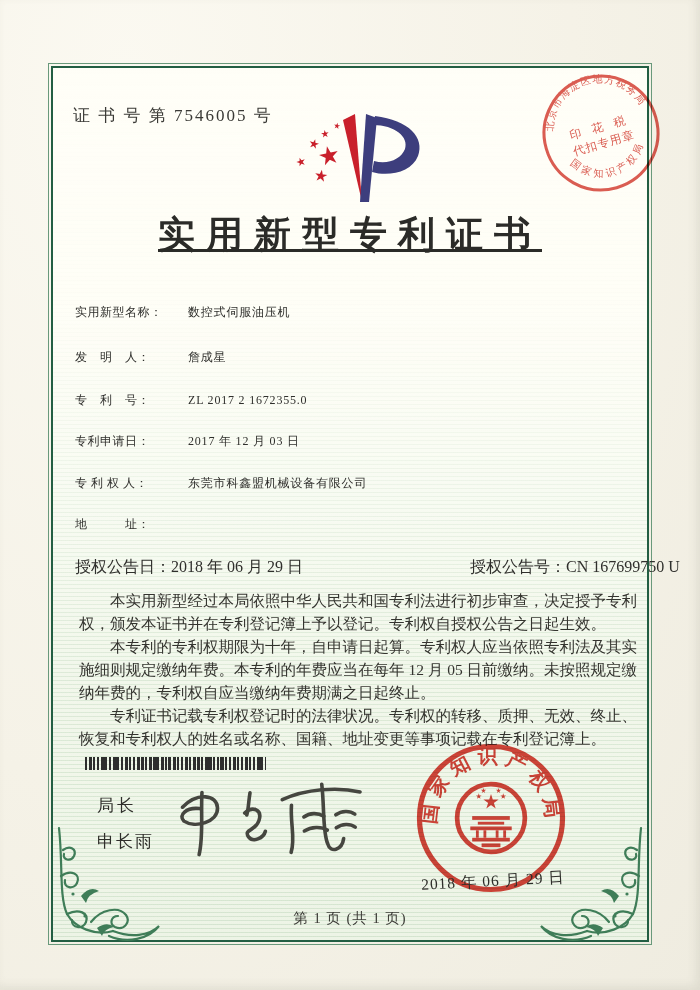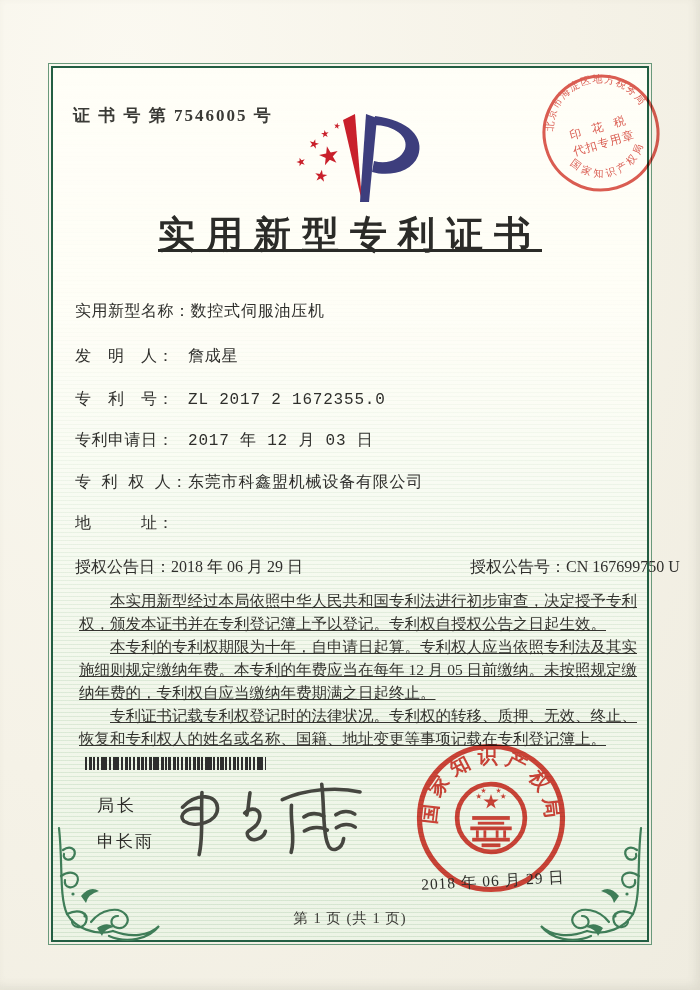--- a/index.html
+++ b/index.html
@@ -12,30 +12,30 @@
   .frame{position:absolute;left:48px;top:63px;width:604px;height:882px;
          border:1px solid #69997b;padding:2px;box-sizing:border-box;}
   .inner{position:relative;width:100%;height:100%;box-sizing:border-box;
          border:2px solid #23604400;outline:2px solid #235e43;outline-offset:-2px;
          background:
            linear-gradient(180deg, rgba(255,254,247,1) 0%, rgba(255,254,247,.92) 28%,
              rgba(250,253,246,.55) 48%, rgba(243,249,238,.18) 68%, rgba(240,248,234,0) 100%),
            repeating-linear-gradient(180deg, rgba(150,190,150,.28) 0 1px, rgba(255,255,255,0) 1px 4px),
            linear-gradient(180deg,#fdfdf5 0%,#edf4e6 100%);}
   .abs{position:absolute;}
-  .certno{left:20px;top:36px;font-size:17px;letter-spacing:2px;color:#3a3a36;font-weight:bold;}
+  .certno{left:20px;top:36px;font-size:17px;letter-spacing:2px;color:#3a3a36;}
   .title{left:0;top:142px;width:100%;text-align:center;font-size:37px;font-weight:600;
          letter-spacing:11px;color:#2b2b28;text-decoration:underline;}
-  .row{left:22px;width:560px;display:flex;font-size:16px;color:#2f2f2c;line-height:24px;font-family:Liberation Mono, monospace;}
+  .row{left:22px;width:560px;display:flex;font-size:12px;color:#2f2f2c;line-height:24px;}
   .flabel{flex:0 0 113px;letter-spacing:.5px;white-space:nowrap;}
   .fvalue{letter-spacing:.8px;max-width:432px;}
   .grantrow{left:22px;top:489px;width:566px;font-size:16px;color:#2f2f2c;}
   .grant-right{position:absolute;left:395px;top:0;white-space:nowrap;}
   .paras{left:26px;top:521px;width:558px;font-size:15.5px;line-height:23px;
-         color:#34342f;text-align:justify;text-decoration:underline;}
+         color:#34342f;text-align:justify;}
   .paras p{margin:0;text-indent:2em;}
   .barcode{left:32px;top:689px;width:181px;height:13px;
      background-image:
        repeating-linear-gradient(90deg,#2e2e2e 0 2px,transparent 2px 4px),
        repeating-linear-gradient(90deg,#2e2e2e 0 1px,transparent 1px 6px),
        repeating-linear-gradient(90deg,transparent 0 5px,#2e2e2e 5px 7px,transparent 7px 13px);}
   .official-title{left:44px;top:726px;font-size:17px;letter-spacing:3px;color:#2e2e2a;}
   .official-name{left:44px;top:762px;font-size:17px;letter-spacing:2px;color:#2e2e2a;}
   .sig{left:118px;top:708px;transform:rotate(-2deg);}
   .bigseal{left:358px;top:670px;width:160px;height:160px;opacity:.92;mix-blend-mode:multiply;}

